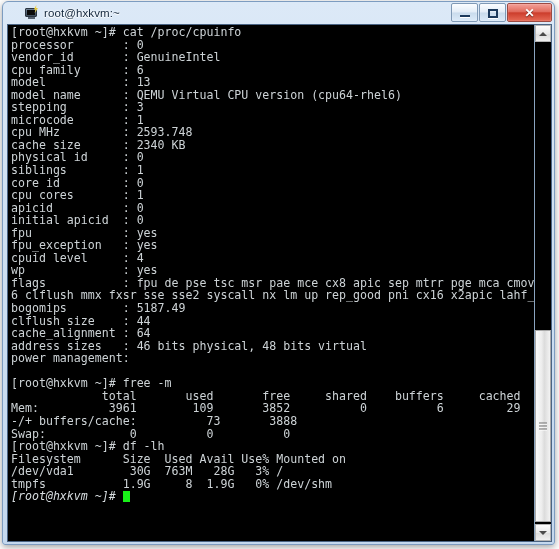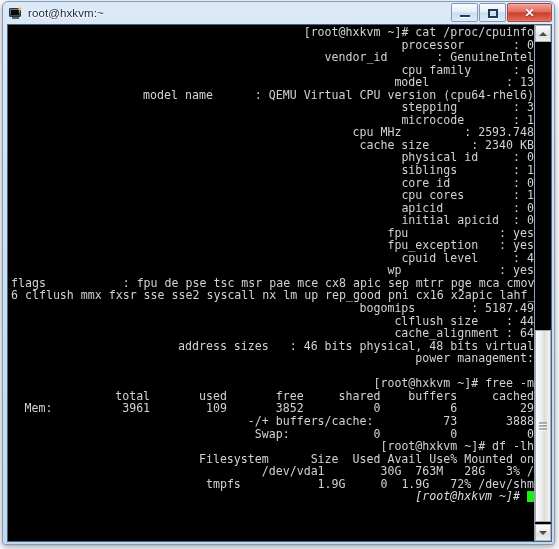--- a/index.html
+++ b/index.html
@@ -48,21 +48,21 @@
 
   
   #titlebar {
     position: absolute;
     left: 0; top: 0;
     width: 100%;
     height: 22px;
     display: flex;
     align-items: center;
     box-sizing: border-box;
-    padding-left: 5px;
+    padding-left: 21px;
   }
   #title-icon {
     width: 16px;
     height: 16px;
     position: relative;
     flex: none;
     margin-right: 4px;
   }
   #title-icon .mon {
     position: absolute;
@@ -174,21 +174,20 @@
     box-sizing: border-box;
   }
   .line {
     font-family: "DejaVu Sans Mono", "Liberation Mono", monospace;
     font-size: 11.6px;
     line-height: 12.55px;
     color: #cdd3d6;
     white-space: pre;
     letter-spacing: 0px;
     height: 12.55px;
-    text-align: right;
   }
   .line.prompt { color: #d7dde0; font-style: italic; }
   .cursor {
     display: inline-block;
     width: 7px;
     height: 11px;
     background: #18f018;
     vertical-align: -2px;
   }
 
@@ -332,21 +331,21 @@
           <div class="line">power management:</div>
           <div class="line"></div>
           <div class="line">[root@hxkvm ~]# free -m</div>
           <div class="line">             total       used       free     shared    buffers     cached</div>
           <div class="line">Mem:          3961        109       3852          0          6         29</div>
           <div class="line">-/+ buffers/cache:          73       3888</div>
           <div class="line">Swap:            0          0          0</div>
           <div class="line">[root@hxkvm ~]# df -lh</div>
           <div class="line">Filesystem      Size  Used Avail Use% Mounted on</div>
           <div class="line">/dev/vda1        30G  763M   28G   3% /</div>
-          <div class="line">tmpfs           1.9G     0  1.9G   72% /dev/shm</div>
+          <div class="line">tmpfs           1.9G     8  1.9G   0% /dev/shm</div>
         </div>
       <div class="line prompt"><span>[root@hxkvm ~]# </span><span class="cursor"></span></div>
     </div>
 
     <div id="scrollbar">
       <div class="sb-btn up">
         <span class="sb-arrow"></span>
       </div>
       <div id="sb-track">
         <div id="sb-thumb">

